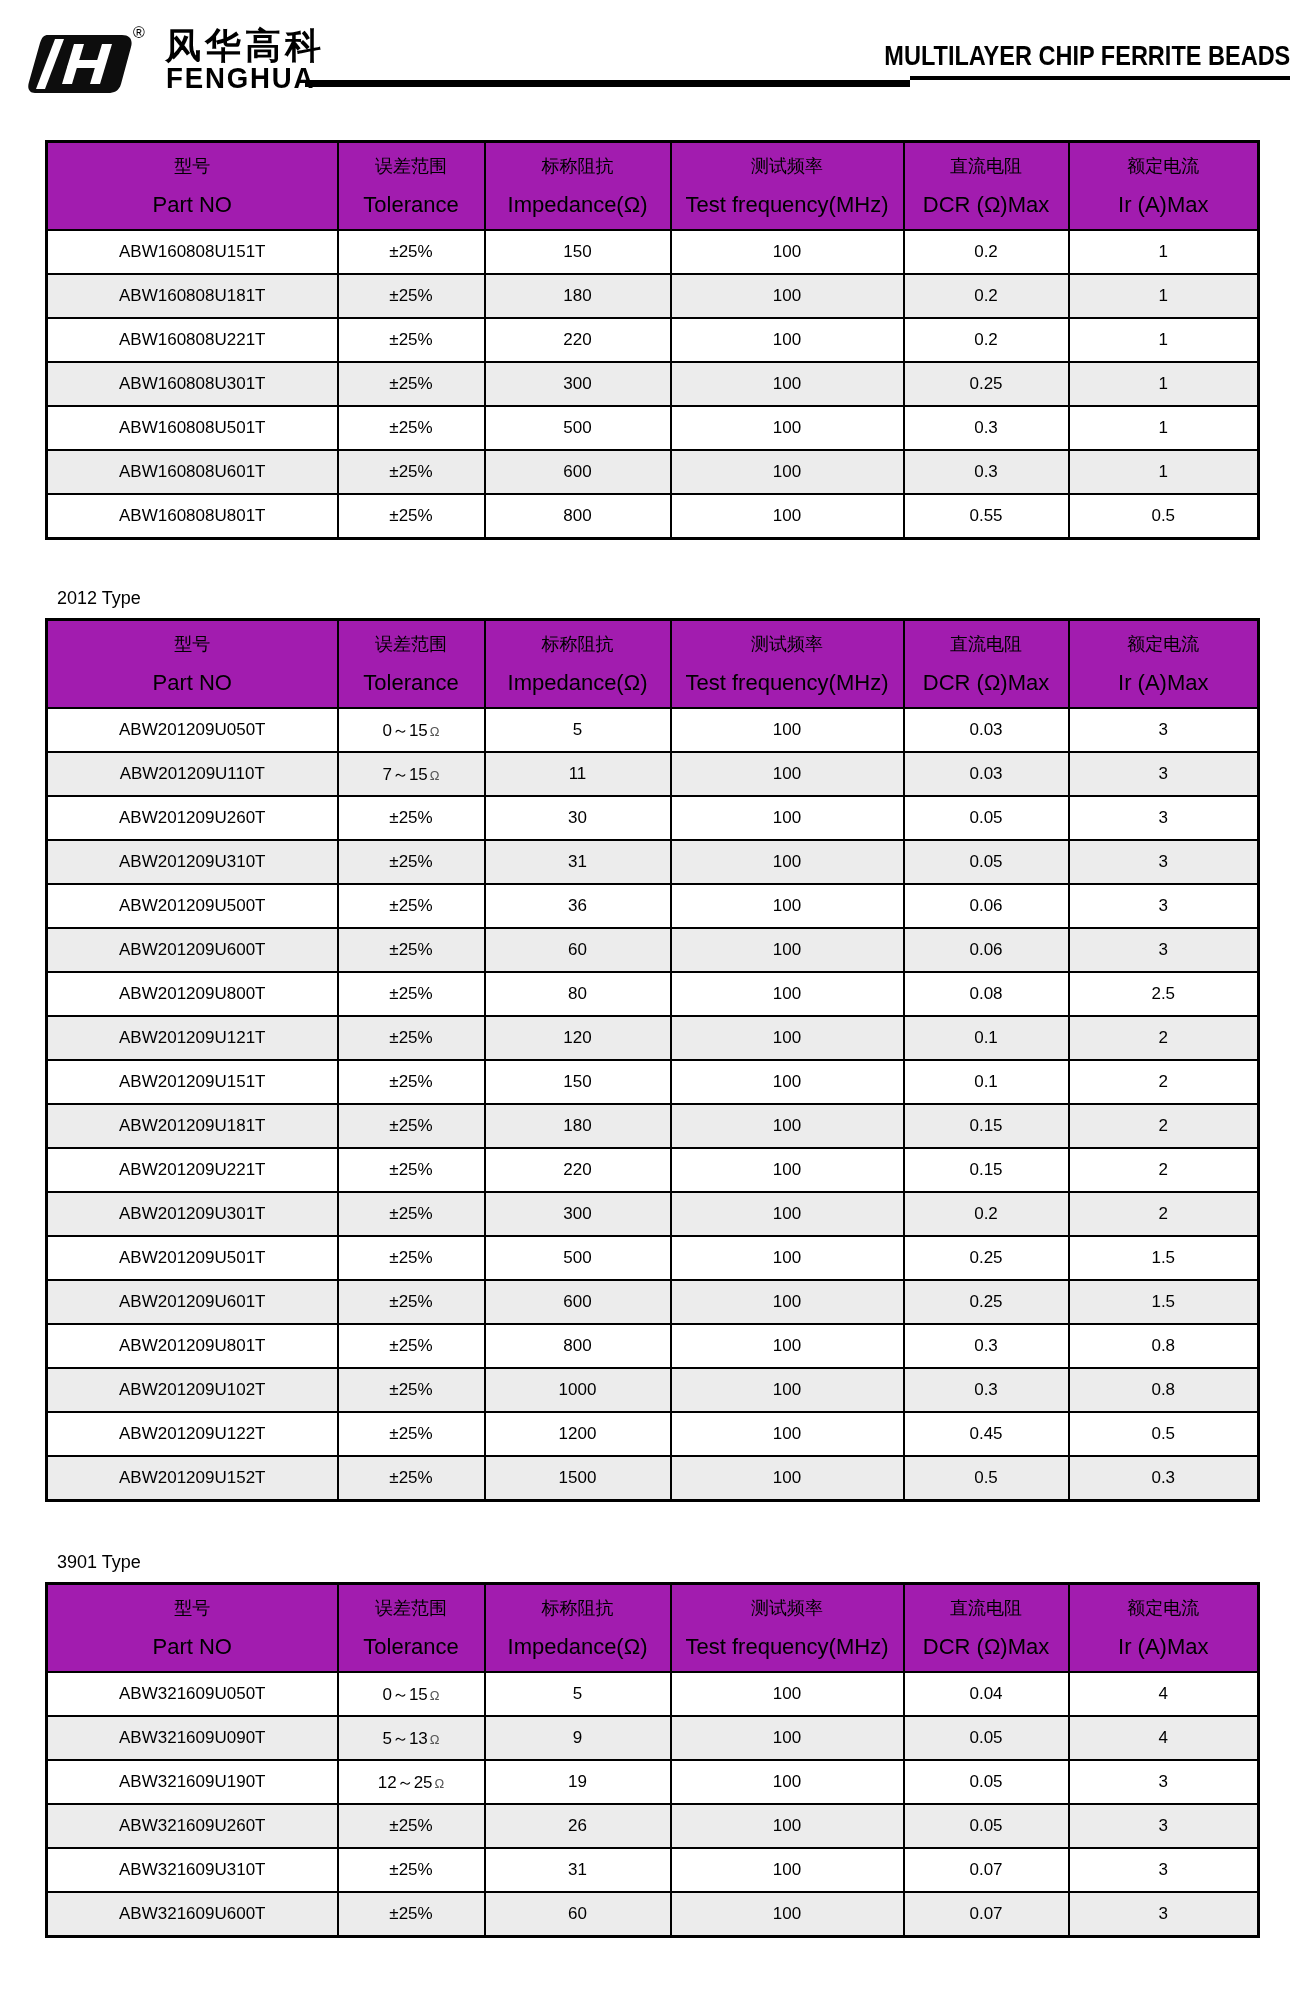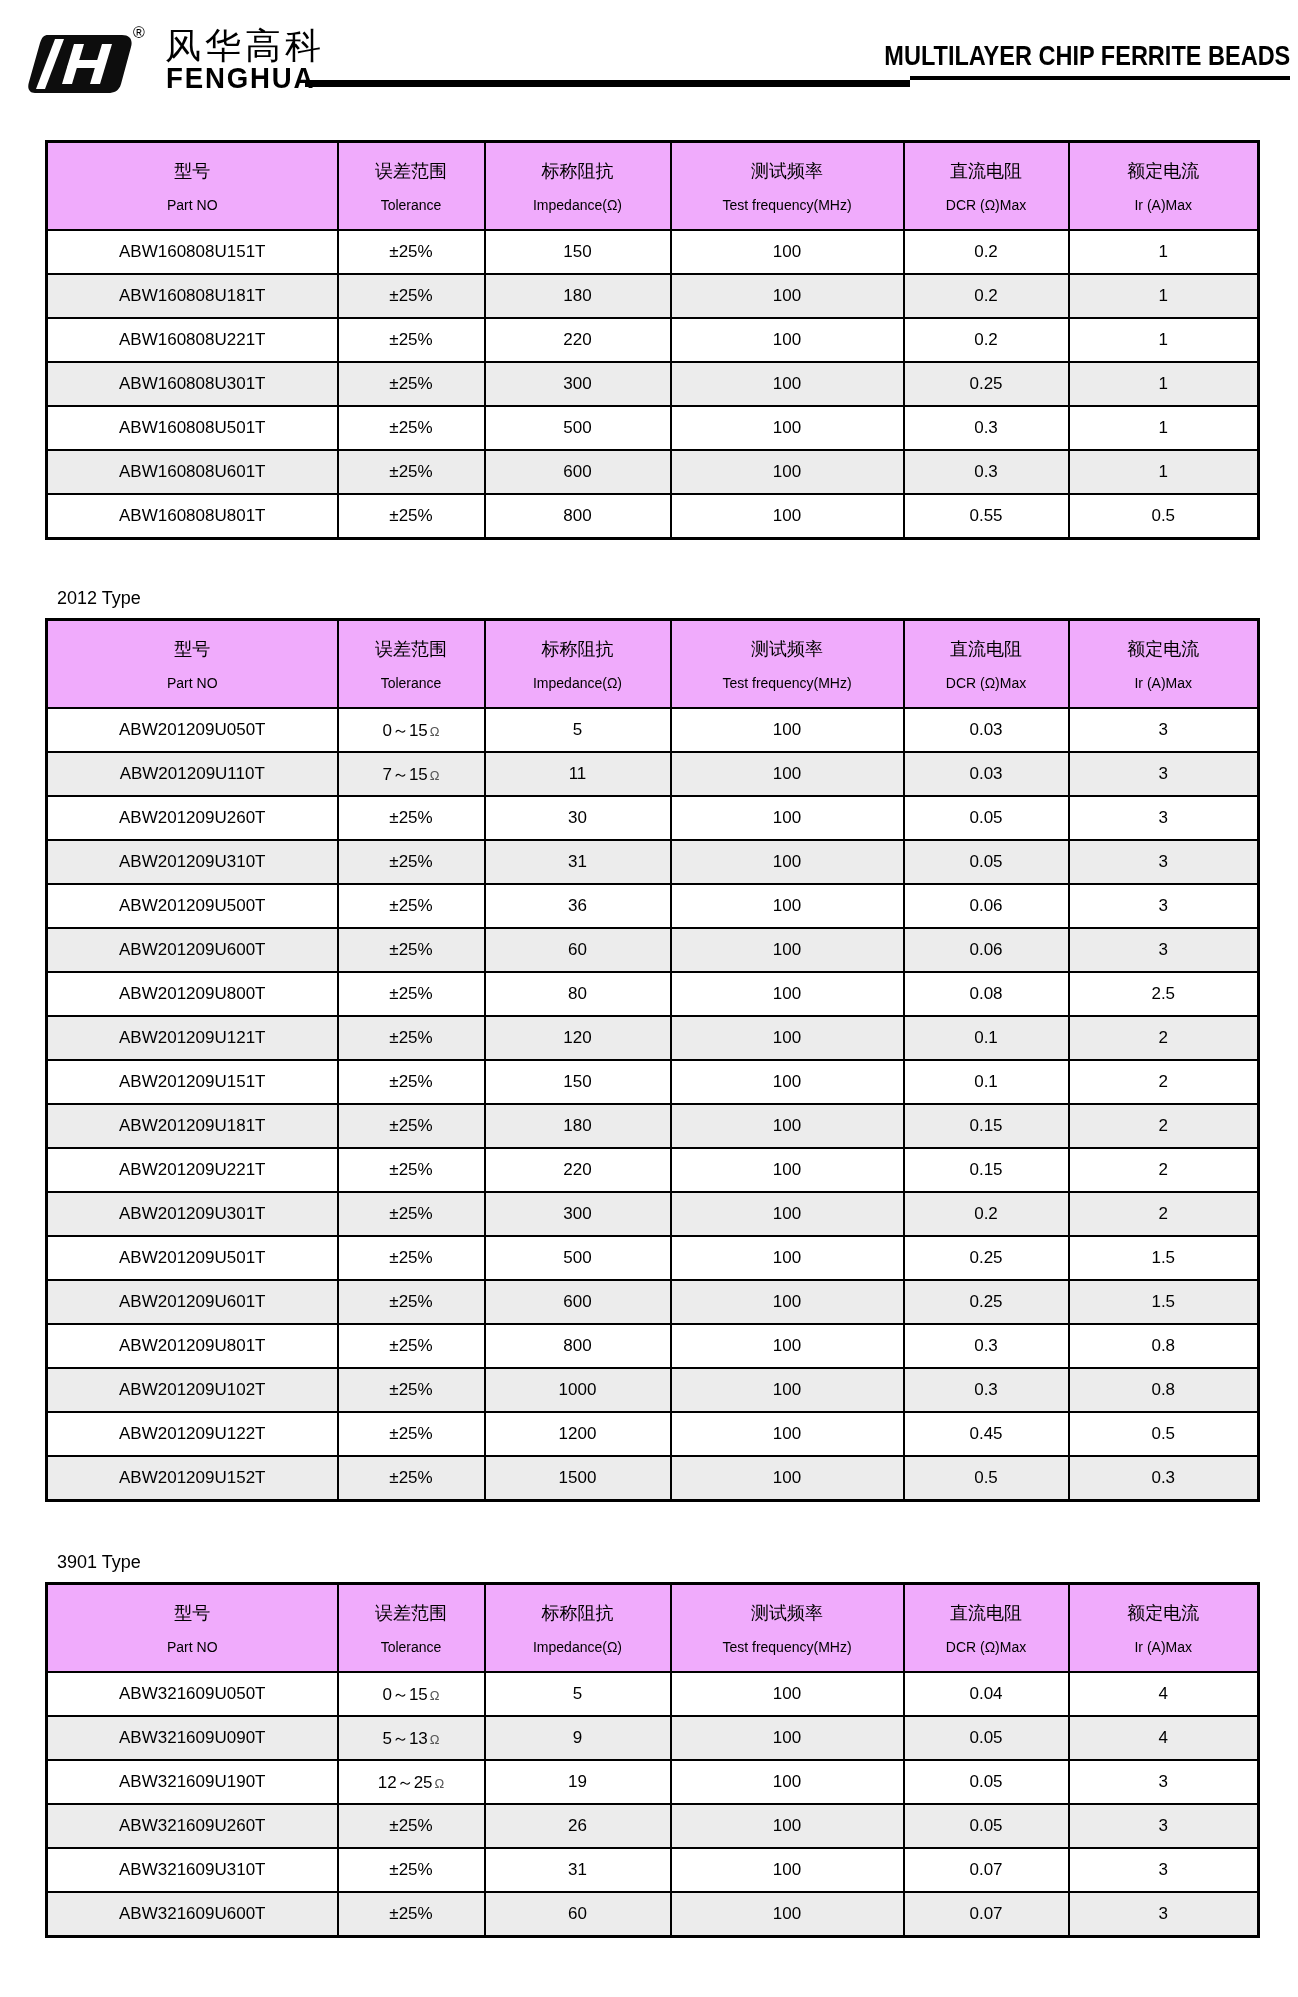--- a/index.html
+++ b/index.html
@@ -14,21 +14,21 @@
     background: #ffffff;
     overflow: hidden;
   }
 
   
   .page-header { position: relative; height: 100px; }
   .logo-mark { position: absolute; left: 28px; top: 34px; }
   .reg-mark { position: absolute; left: 133px; top: 24px; font-size: 16px; }
   .brand-cn {
     position: absolute; left: 165px; top: 28px;
-    font-size: 36px; font-weight: normal; letter-spacing: 4px; line-height: 1;
+    font-size: 36px; font-weight: bold; letter-spacing: 4px; line-height: 1;
   }
   .brand-en {
     position: absolute; left: 166px; top: 63px;
     font-size: 30px; font-weight: bold; letter-spacing: 2px; line-height: 1;
     transform: scaleX(0.92); transform-origin: left center;
   }
   .doc-title {
     position: absolute; right: 8px; top: 40px;
     font-size: 28px; font-weight: bold; white-space: nowrap;
     transform: scaleX(0.84); transform-origin: 100% 50%;
@@ -54,28 +54,28 @@
     font-size: 17px;
   }
   .spec-table th, .spec-table td {
     border: 2px solid #000;
     text-align: center;
     vertical-align: middle;
     padding: 0;
     overflow: hidden;
   }
   .spec-table thead th {
-    background: #f0abfc;
+    background: #a21caf;
     height: 86px;
     font-weight: normal;
   }
   .spec-table td { height: 42px; background: #ffffff; }
   .spec-table tbody tr:nth-child(even) td { background: #ececec; }
   .h-cn { font-size: 18px; margin-bottom: 14px; }
-  .h-en { font-size: 14px; text-align: center; }
+  .h-en { font-size: 22px; text-align: center; }
   .omega { font-size: 13px; color: #555; margin-left: 2px; }
 
   .first-table { margin-top: 40px; }
 </style>
 </head>
 <body>
 
 <div class="page">
 
   <div class="page-header">

